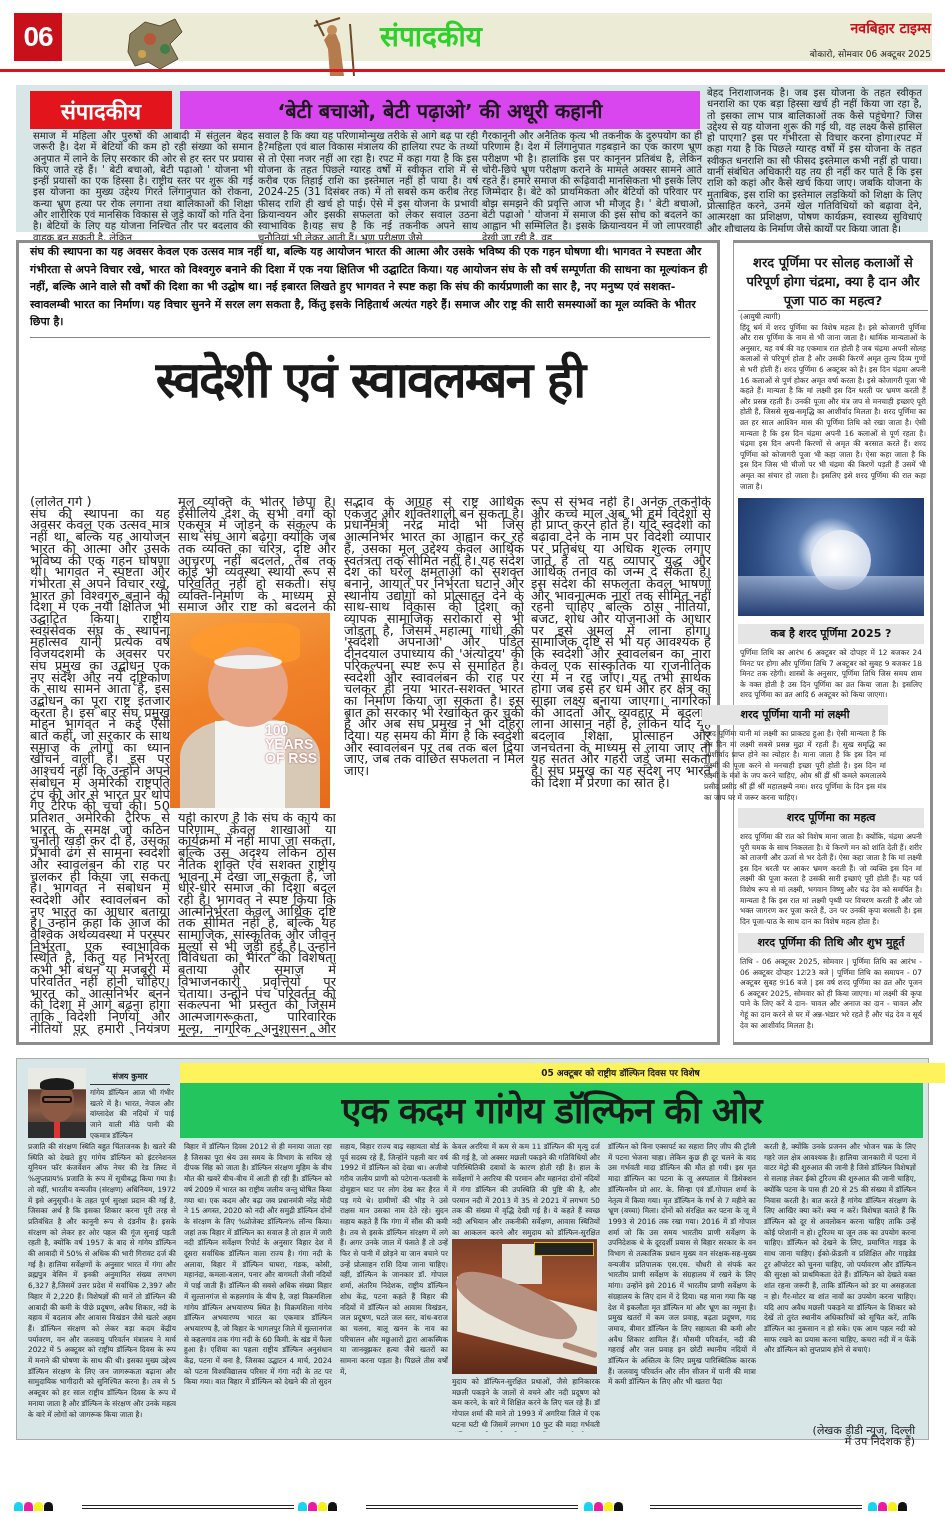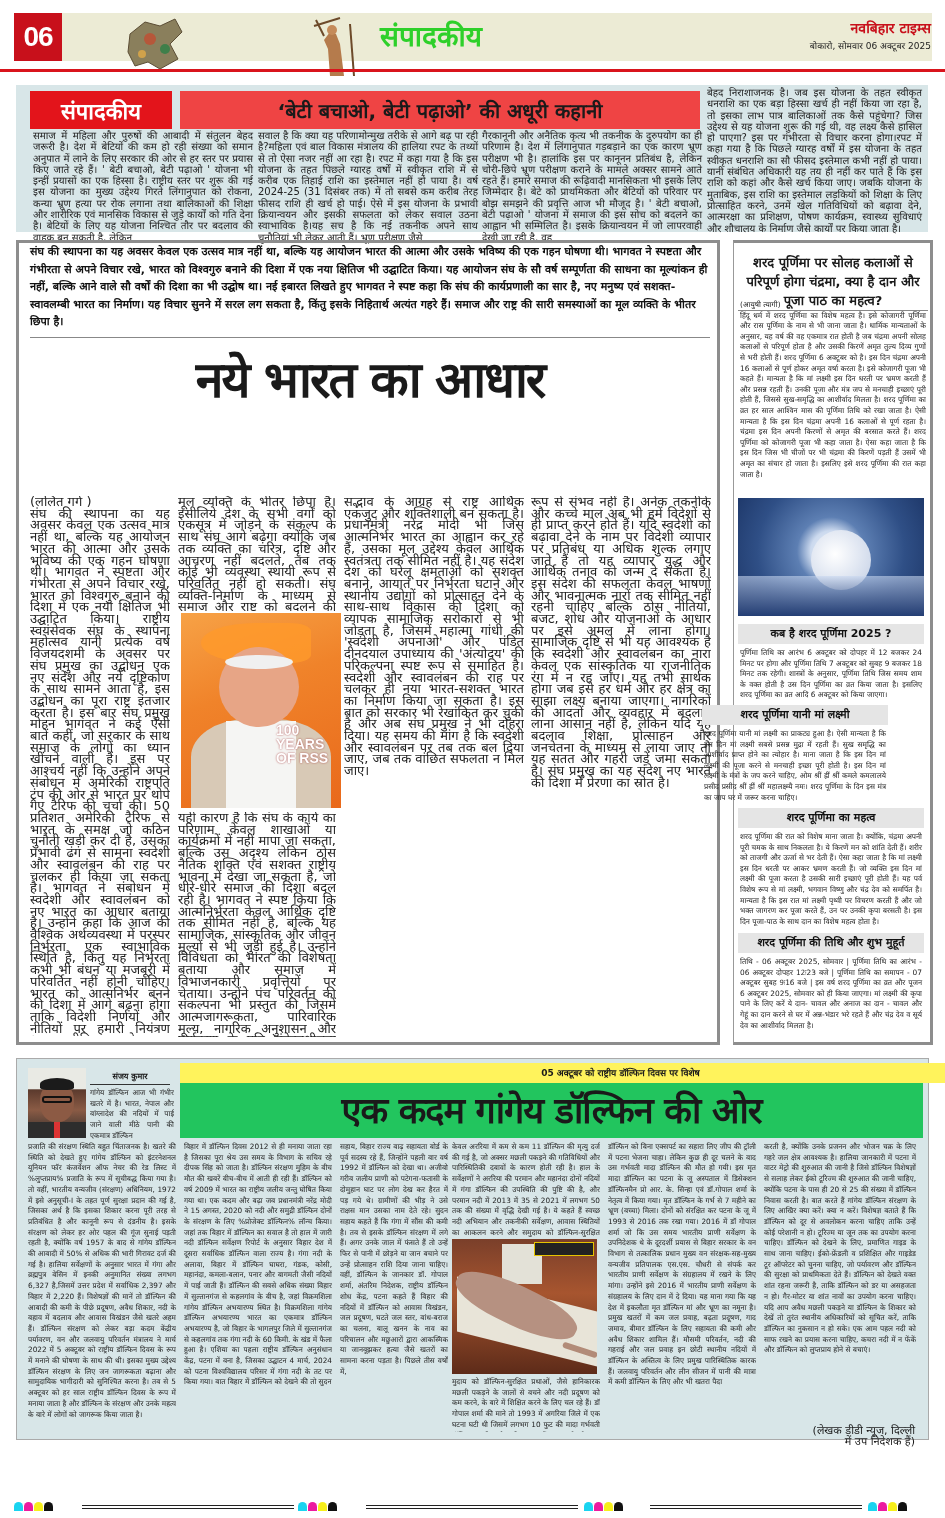--- a/index.html
+++ b/index.html
@@ -6,34 +6,34 @@
 body{width:945px;height:1518px;background:#fff;font-family:"DejaVu Sans",sans-serif;color:#1a1a1a;position:relative;overflow:hidden}
 .abs{position:absolute}
 
 #masthead{left:14px;top:13px;width:918px;height:48px;background:#ecebd5}
 #page-num{left:14px;top:13px;width:48px;height:48px;background:#c8101b;color:#fff;font:bold 28px "Liberation Sans",sans-serif;display:flex;align-items:center;justify-content:center;letter-spacing:-1px}
 #section-title{left:380px;top:16px;color:#2ed02a;font:bold 28px "DejaVu Sans",sans-serif}
 #map-art{left:120px;top:14px;width:70px;height:60px}
 #figure-art{left:310px;top:14px;width:50px;height:62px}
 #brand{right:14px;top:18px;text-align:right}
 #brand .name{color:#c8101b;font:bold 14px "DejaVu Sans",sans-serif}
-#brand .date{font-size:9px;color:#222;margin-top:2px}
+#brand .date{font-size:9px;color:#222;margin-top:10px}
 #red-rule{left:0;top:69px;width:945px;height:3px;background:#d9141c}
 
 #editorial{left:16px;top:85px;width:912px;height:147px;background:#d8e6e8}
 #ed-label{left:30px;top:91px;width:142px;height:38px;background:#e3141b;color:#fff;font:bold 22px "DejaVu Sans",sans-serif;display:flex;align-items:center;justify-content:center}
-#ed-headline-box{left:180px;top:91px;width:520px;height:38px;background:#ef4444;display:flex;align-items:center;justify-content:center;font:bold 20px "DejaVu Sans",sans-serif}
+#ed-headline-box{left:180px;top:91px;width:520px;height:38px;background:#d946ef;display:flex;align-items:center;justify-content:center;font:bold 20px "DejaVu Sans",sans-serif}
 .ed-col{font-size:10px;line-height:11.3px;color:#222;text-align:justify}
 
 #main-frame{left:16px;top:240px;width:704px;height:805px;border:3px solid #8d8d8d;border-right-width:3px}
 #lede{left:30px;top:243px;width:680px;font:bold 11px "DejaVu Sans",sans-serif;line-height:17.5px;color:#111}
 #lede-rule{left:30px;top:337px;width:680px;height:1px;background:#888}
 #main-headline{left:30px;top:345px;width:680px;text-align:center;font:900 50px "DejaVu Sans",sans-serif;line-height:70px;letter-spacing:-2px}
 .body-col{font-size:13px;line-height:11.7px;text-align:justify;color:#222}
-#rss-photo{left:181px;top:613px;width:160px;height:195px;background:linear-gradient(160deg,#f7a246 0%,#f0832a 40%,#e9691b 100%);overflow:hidden}
+#rss-photo{left:170px;top:613px;width:160px;height:195px;background:linear-gradient(160deg,#f7a246 0%,#f0832a 40%,#e9691b 100%);overflow:hidden}
 .rss-flag{position:absolute;left:20px;top:10px;width:110px;height:40px;background:#ff9a2b;border-radius:50% 20% 20% 50%;opacity:.8}
 .rss-face{position:absolute;left:38px;top:34px;width:80px;height:80px;border-radius:50%;background:#e7a586}
 .rss-hair{position:absolute;left:44px;top:42px;width:68px;height:14px;border-radius:50%;background:#f0f0f0}
 .rss-body{position:absolute;left:10px;top:106px;width:140px;height:95px;border-radius:40% 40% 0 0;background:#d8c9b6}
 .rss-vest{position:absolute;left:45px;top:108px;width:70px;height:90px;background:#f5f5f3}
 .rss-text{position:absolute;left:95px;top:110px;color:#fff;font:bold 14px "Liberation Sans",sans-serif;line-height:14px;text-shadow:0 0 2px #a44}
 
 #side-frame{left:733px;top:240px;width:200px;height:805px;border-left:1px solid #999;border-right:3px solid #8d8d8d;border-top:3px solid #8d8d8d;border-bottom:3px solid #8d8d8d}
 #side-headline{left:738px;top:253px;width:190px;text-align:center;font:bold 13px "DejaVu Sans",sans-serif;line-height:19px}
 #side-rule{left:738px;top:310px;width:190px;height:1px;background:#888}
@@ -95,21 +95,21 @@
 <div class="abs" id="ed-headline-box">‘बेटी बचाओ, बेटी पढ़ाओ’ की अधूरी कहानी</div>
 <div class="abs ed-col" style="left:33px;top:130px;width:220px;">समाज में महिला और पुरुषों की आबादी में संतुलन बेहद जरूरी है। देश में बेटियों की कम हो रही संख्या को समान अनुपात में लाने के लिए सरकार की ओर से हर स्तर पर प्रयास किए जाते रहे हैं। ' बेटी बचाओ, बेटी पढ़ाओ ' योजना भी इन्हीं प्रयासों का एक हिस्सा है। राष्ट्रीय स्तर पर शुरू की गई इस योजना का मुख्य उद्देश्य गिरते लिंगानुपात को रोकना, कन्या भ्रूण हत्या पर रोक लगाना तथा बालिकाओं की शिक्षा और शारीरिक एवं मानसिक विकास से जुड़े कार्यों को गति देना है। बेटियों के लिए यह योजना निश्चित तौर पर बदलाव की वाहक बन सकती है, लेकिन</div>
 <div class="abs ed-col" style="left:258px;top:130px;width:220px;">सवाल है कि क्या यह परिणामोन्मुख तरीके से आगे बढ़ पा रही है?महिला एवं बाल विकास मंत्रालय की हालिया रपट के तथ्यों से तो ऐसा नजर नहीं आ रहा है। रपट में कहा गया है कि इस योजना के तहत पिछले ग्यारह वर्षों में स्वीकृत राशि में से करीब एक तिहाई राशि का इस्तेमाल नहीं हो पाया है। वर्ष 2024-25 (31 दिसंबर तक) में तो सबसे कम करीब तेरह फीसद राशि ही खर्च हो पाई। ऐसे में इस योजना के प्रभावी क्रियान्वयन और इसकी सफलता को लेकर सवाल उठना स्वाभाविक है।यह सच है कि नई तकनीक अपने साथ चुनौतियां भी लेकर आती हैं। भ्रूण परीक्षण जैसे</div>
 <div class="abs ed-col" style="left:482px;top:130px;width:220px;">गैरकानूनी और अनैतिक कृत्य भी तकनीक के दुरुपयोग का ही परिणाम है। देश में लिंगानुपात गड़बड़ाने का एक कारण भ्रूण परीक्षण भी है। हालांकि इस पर कानूनन प्रतिबंध है, लेकिन चोरी-छिपे भ्रूण परीक्षण कराने के मामले अक्सर सामने आते रहते हैं। हमारे समाज की रूढ़िवादी मानसिकता भी इसके लिए जिम्मेदार है। बेटे को प्राथमिकता और बेटियों को परिवार पर बोझ समझने की प्रवृत्ति आज भी मौजूद है। ' बेटी बचाओ, बेटी पढ़ाओ ' योजना में समाज की इस सोच को बदलने का आह्वान भी सम्मिलित है। इसके क्रियान्वयन में जो लापरवाही देखी जा रही है, वह</div>
 <div class="abs ed-col" style="left:707px;top:87px;width:215px;">बेहद निराशाजनक है। जब इस योजना के तहत स्वीकृत धनराशि का एक बड़ा हिस्सा खर्च ही नहीं किया जा रहा है, तो इसका लाभ पात्र बालिकाओं तक कैसे पहुंचेगा? जिस उद्देश्य से यह योजना शुरू की गई थी, वह लक्ष्य कैसे हासिल हो पाएगा? इस पर गंभीरता से विचार करना होगा।रपट में कहा गया है कि पिछले ग्यारह वर्षों में इस योजना के तहत स्वीकृत धनराशि का सौ फीसद इस्तेमाल कभी नहीं हो पाया। यानी संबंधित अधिकारी यह तय ही नहीं कर पाते हैं कि इस राशि को कहां और कैसे खर्च किया जाए। जबकि योजना के मुताबिक, इस राशि का इस्तेमाल लड़कियों को शिक्षा के लिए प्रोत्साहित करने, उनमें खेल गतिविधियों को बढ़ावा देने, आत्मरक्षा का प्रशिक्षण, पोषण कार्यक्रम, स्वास्थ्य सुविधाएं और शौचालय के निर्माण जैसे कार्यों पर किया जाता है।</div>
 
 <div class="abs" id="main-frame"></div>
 <div class="abs" id="lede">संघ की स्थापना का यह अवसर केवल एक उत्सव मात्र नहीं था, बल्कि यह आयोजन भारत की आत्मा और उसके भविष्य की एक गहन घोषणा थी। भागवत ने स्पष्टता और गंभीरता से अपने विचार रखे, भारत को विश्वगुरु बनाने की दिशा में एक नया क्षितिज भी उद्घाटित किया। यह आयोजन संघ के सौ वर्ष सम्पूर्णता की साधना का मूल्यांकन ही नहीं, बल्कि आने वाले सौ वर्षों की दिशा का भी उद्घोष था। नई इबारत लिखते हुए भागवत ने स्पष्ट कहा कि संघ की कार्यप्रणाली का सार है, नए मनुष्य एवं सशक्त-स्वावलम्बी भारत का निर्माण। यह विचार सुनने में सरल लग सकता है, किंतु इसके निहितार्थ अत्यंत गहरे हैं। समाज और राष्ट्र की सारी समस्याओं का मूल व्यक्ति के भीतर छिपा है।</div>
 <div class="abs" id="lede-rule"></div>
 <div class="abs" id="main-headline">
-  <div>नये भारत का आधार</div>
+  <div>स्वदेशी एवं स्वावलम्बन ही</div>
 </div>
 <div class="abs body-col" style="left:30px;top:496px;width:140px;height:540px;overflow:hidden">
   <div>(ललित गर्ग )</div>
   <div>संघ की स्थापना का यह अवसर केवल एक उत्सव मात्र नहीं था, बल्कि यह आयोजन भारत की आत्मा और उसके भविष्य की एक गहन घोषणा थी। भागवत ने स्पष्टता और गंभीरता से अपने विचार रखे, भारत को विश्वगुरु बनाने की दिशा में एक नया क्षितिज भी उद्घाटित किया। राष्ट्रीय स्वयंसेवक संघ के स्थापना महोत्सव यानी प्रत्येक वर्ष विजयदशमी के अवसर पर संघ प्रमुख का उद्बोधन एक नए संदेश और नये दृष्टिकोण के साथ सामने आता है, इस उद्बोधन का पूरा राष्ट्र इंतजार करता है। इस बार संघ प्रमुख मोहन भागवत ने कई ऐसी बातें कहीं, जो सरकार के साथ समाज के लोगों का ध्यान खींचने वाली हैं। इस पर आश्चर्य नहीं कि उन्होंने अपने संबोधन में अमेरिकी राष्ट्रपति ट्रंप की ओर से भारत पर थोपे गए टैरिफ की चर्चा की। 50 प्रतिशत अमेरिकी टैरिफ से भारत के समक्ष जो कठिन चुनौती खड़ी कर दी है, उसका प्रभावी ढंग से सामना स्वदेशी और स्वावलंबन की राह पर चलकर ही किया जा सकता है। भागवत ने संबोधन में स्वदेशी और स्वावलंबन को नए भारत का आधार बताया है। उन्होंने कहा कि आज की वैश्विक अर्थव्यवस्था में परस्पर निर्भरता एक स्वाभाविक स्थिति है, किंतु यह निर्भरता कभी भी बंधन या मजबूरी में परिवर्तित नहीं होनी चाहिए। भारत को आत्मनिर्भर बनने की दिशा में आगे बढ़ना होगा ताकि विदेशी निर्णयों और नीतियों पर हमारी नियंत्रण क्षमता सीमित न हो जाए। उनका कहना था कि स्वदेशी का अर्थ यह नहीं है कि हम दुनिया से कट जाएं, बल्कि यह है कि हम अपनी शर्तों पर और अपनी आवश्यकताओं के अनुसार संबंध बनाएं।</div>
 </div>
 <div class="abs body-col" style="left:178px;top:496px;width:158px;height:115px;overflow:hidden">मूल व्यक्ति के भीतर छिपा है। इसीलिये देश के सभी वर्गों को एकसूत्र में जोड़ने के संकल्प के साथ संघ आगे बढ़ेगा क्योंकि जब तक व्यक्ति का चरित्र, दृष्टि और आचरण नहीं बदलते, तब तक कोई भी व्यवस्था स्थायी रूप से परिवर्तित नहीं हो सकती। संघ व्यक्ति-निर्माण के माध्यम से समाज और राष्ट्र को बदलने की दीर्घकालिक साधना कर रहा है। यही कारण है कि संघ के कार्य का परिणाम केवल शाखाओं या कार्यक्रमों में नहीं मापा जा सकता, बल्कि उस अदृश्य लेकिन ठोस नैतिक शक्ति एवं सशक्त राष्ट्रीय भावना में देखा जा सकता है, जो धीरे-धीरे समाज की दिशा बदल रही है। भागवत ने स्पष्ट किया कि आत्मनिर्भरता केवल आर्थिक दृष्टि तक सीमित नहीं है, बल्कि यह सामाजिक, सांस्कृतिक और जीवन मूल्यों से भी जुड़ी हुई है। उन्होंने विविधता को भारत की विशेषता बताया और समाज में विभाजनकारी प्रवृत्तियों पर चेताया। उन्होंने पंच परिवर्तन की संकल्पना भी प्रस्तुत की जिसमें आत्मजागरूकता, पारिवारिक मूल्य, नागरिक अनुशासन और पर्यावरण के प्रति संवेदनशीलता को जोड़ा गया है।</div>
 <div class="abs" id="rss-photo">
   <div class="rss-flag"></div>
   <div class="rss-body"></div>
   <div class="rss-vest"></div>
@@ -117,21 +117,21 @@
   <div class="rss-hair"></div>
   <div class="rss-text">100 YEARS OF RSS</div>
 </div>
 <div class="abs body-col" style="left:178px;top:812px;width:158px;height:225px;overflow:hidden"> यही कारण है कि संघ के कार्य का परिणाम केवल शाखाओं या कार्यक्रमों में नहीं मापा जा सकता, बल्कि उस अदृश्य लेकिन ठोस नैतिक शक्ति एवं सशक्त राष्ट्रीय भावना में देखा जा सकता है, जो धीरे-धीरे समाज की दिशा बदल रही है। भागवत ने स्पष्ट किया कि आत्मनिर्भरता केवल आर्थिक दृष्टि तक सीमित नहीं है, बल्कि यह सामाजिक, सांस्कृतिक और जीवन मूल्यों से भी जुड़ी हुई है। उन्होंने विविधता को भारत की विशेषता बताया और समाज में विभाजनकारी प्रवृत्तियों पर चेताया। उन्होंने पंच परिवर्तन की संकल्पना भी प्रस्तुत की जिसमें आत्मजागरूकता, पारिवारिक मूल्य, नागरिक अनुशासन और पर्यावरण के प्रति संवेदनशीलता को जोड़ा गया है।</div>
 <div class="abs body-col" style="left:344px;top:496px;width:180px;height:540px;overflow:hidden">सद्भाव के आग्रह से राष्ट्र आर्थिक एकजुट और शक्तिशाली बन सकता है। प्रधानमंत्री नरेंद्र मोदी भी जिस आत्मनिर्भर भारत का आह्वान कर रहे हैं, उसका मूल उद्देश्य केवल आर्थिक स्वतंत्रता तक सीमित नहीं है। यह संदेश देश को घरेलू क्षमताओं को सशक्त बनाने, आयात पर निर्भरता घटाने और स्थानीय उद्योगों को प्रोत्साहन देने के साथ-साथ विकास की दिशा को व्यापक सामाजिक सरोकारों से भी जोड़ता है, जिसमें महात्मा गांधी की 'स्वदेशी अपनाओ' और पंडित दीनदयाल उपाध्याय की 'अंत्योदय' की परिकल्पना स्पष्ट रूप से समाहित है। स्वदेशी और स्वावलंबन की राह पर चलकर ही नया भारत-सशक्त भारत का निर्माण किया जा सकता है। इस बात को सरकार भी रेखांकित कर चुकी है और अब संघ प्रमुख ने भी दोहरा दिया। यह समय की मांग है कि स्वदेशी और स्वावलंबन पर तब तक बल दिया जाए, जब तक वांछित सफलता न मिल जाए।</div>
 <div class="abs body-col" style="left:531px;top:496px;width:180px;height:540px;overflow:hidden">रूप से संभव नहीं है। अनेक तकनीकें और कच्चे माल अब भी हमें विदेशों से ही प्राप्त करने होते हैं। यदि स्वदेशी को बढ़ावा देने के नाम पर विदेशी व्यापार पर प्रतिबंध या अधिक शुल्क लगाए जाते हैं तो यह व्यापार युद्ध और आर्थिक तनाव को जन्म दे सकता है। इस संदेश की सफलता केवल भाषणों और भावनात्मक नारों तक सीमित नहीं रहनी चाहिए बल्कि ठोस नीतियों, बजट, शोध और योजनाओं के आधार पर इसे अमल में लाना होगा। सामाजिक दृष्टि से भी यह आवश्यक है कि स्वदेशी और स्वावलंबन का नारा केवल एक सांस्कृतिक या राजनीतिक रंग में न रह जाए। यह तभी सार्थक होगा जब इसे हर धर्म और हर क्षेत्र का साझा लक्ष्य बनाया जाएगा। नागरिकों की आदतों और व्यवहार में बदलाव लाना आसान नहीं है, लेकिन यदि यह बदलाव शिक्षा, प्रोत्साहन और जनचेतना के माध्यम से लाया जाए तो यह सतत और गहरी जड़ें जमा सकता है। संघ प्रमुख का यह संदेश नए भारत की दिशा में प्रेरणा का स्रोत है।</div>
 
 <div class="abs" id="side-frame"></div>
 <div class="abs" id="side-headline">शरद पूर्णिमा पर सोलह कलाओं से परिपूर्ण होगा चंद्रमा, क्या है दान और पूजा पाठ का महत्व?</div>
 <div class="abs" id="side-rule"></div>
-<div class="abs side-text" style="left:740px;top:300px;width:186px;height:184px;overflow:hidden">
+<div class="abs side-text" style="left:740px;top:312px;width:186px;height:184px;overflow:hidden">
   <div>(आयुषी त्यागी)</div>
   <div>हिंदू धर्म में शरद पूर्णिमा का विशेष महत्व है। इसे कोजागरी पूर्णिमा और रास पूर्णिमा के नाम से भी जाना जाता है। धार्मिक मान्यताओं के अनुसार, यह वर्ष की वह एकमात्र रात होती है जब चंद्रमा अपनी सोलह कलाओं से परिपूर्ण होता है और उसकी किरणें अमृत तुल्य दिव्य गुणों से भरी होती हैं। शरद पूर्णिमा 6 अक्टूबर को है। इस दिन चंद्रमा अपनी 16 कलाओं से पूर्ण होकर अमृत वर्षा करता है। इसे कोजागरी पूजा भी कहते हैं। मान्यता है कि मां लक्ष्मी इस दिन धरती पर भ्रमण करती हैं और प्रसन्न रहती हैं। उनकी पूजा और मंत्र जप से मनचाही इच्छाएं पूरी होती हैं, जिससे सुख-समृद्धि का आशीर्वाद मिलता है। शरद पूर्णिमा का व्रत हर साल आश्विन मास की पूर्णिमा तिथि को रखा जाता है। ऐसी मान्यता है कि इस दिन चंद्रमा अपनी 16 कलाओं से पूर्ण रहता है। चंद्रमा इस दिन अपनी किरणों से अमृत की बरसात करते हैं। शरद पूर्णिमा को कोजागरी पूजा भी कहा जाता है। ऐसा कहा जाता है कि इस दिन जिस भी चीजों पर भी चंद्रमा की किरणें पड़ती हैं उसमें भी अमृत का संचार हो जाता है। इसलिए इसे शरद पूर्णिमा की रात कहा जाता है।</div>
 </div>
 <div class="abs" id="moon-photo">
   <div class="moon"></div>
   <div class="cloud"></div>
 </div>
 
 <div class="abs" style="left:738px;top:624px;width:186px">
   <div class="yellow-head">कब है शरद पूर्णिमा 2025 ?</div>

